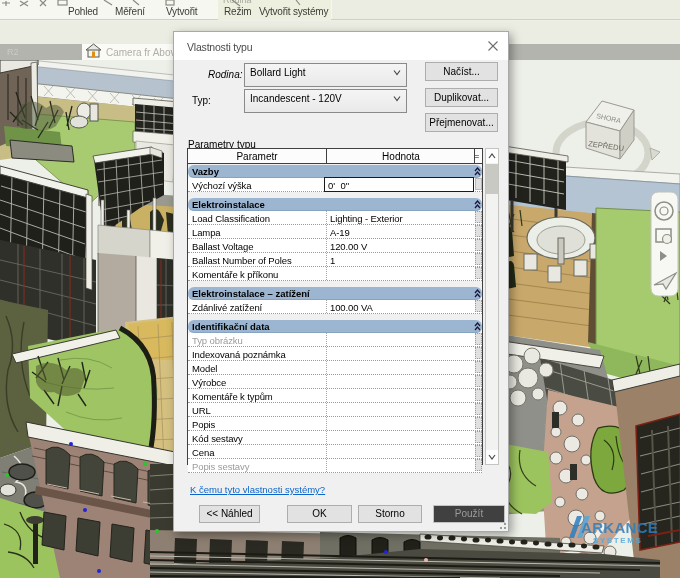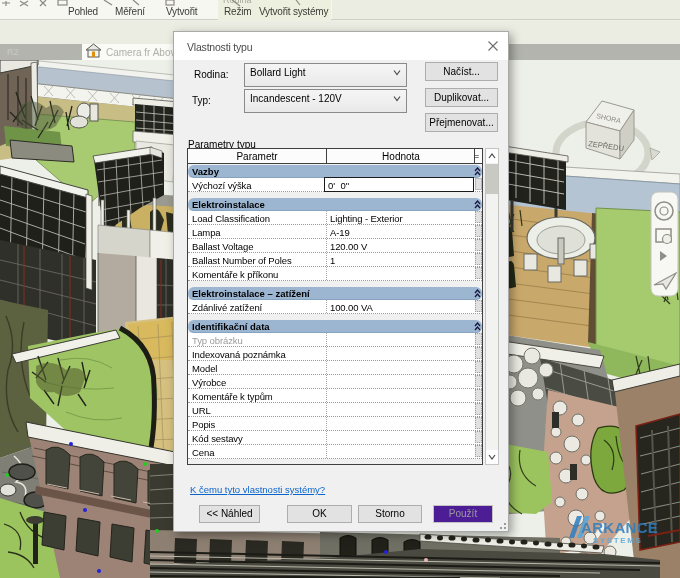--- a/index.html
+++ b/index.html
@@ -415,21 +415,21 @@
   <text x="106" y="56" font-size="10" fill="#b0b0a8">Camera fr Abov</text>
 </svg>
 
 <div id="dlg">
   <div id="dlgtitle">
         <span>Vlastnosti typu</span>
         <svg id="dlgx" width="12" height="12" viewBox="0 0 12 12" style="position:absolute;right:9px;top:8px;">
           <path d="M1.5,1.5 L10.5,10.5 M10.5,1.5 L1.5,10.5" stroke="#6e6e6e" stroke-width="1.1" fill="none"></path>
         </svg>
       </div>
-  <div class="lab" style="left:20px;top:37px;">Rodina:</div>
+  <div class="lab" style="left:34px;top:37px;font-style:italic;">Rodina:</div>
   <div class="combo" style="top:31px;">Bollard Light<svg class="arr" viewBox="0 0 8 7">
           <path d="M1,1.5 L4,5.5 L7,1.5" stroke="#444" fill="none" stroke-width="1.1"></path>
         </svg></div>
   <div class="btn" style="top:30px;">Načíst...</div>
   <div class="lab" style="left:18px;top:63px;">Typ:</div>
   <div class="combo" style="top:57px;">Incandescent - 120V<svg class="arr" viewBox="0 0 8 7">
           <path d="M1,1.5 L4,5.5 L7,1.5" stroke="#444" fill="none" stroke-width="1.1"></path>
         </svg></div>
   <div class="btn" style="top:56px;">Duplikovat...</div>
   <div class="btn" style="top:81px;">Přejmenovat...</div>
@@ -548,39 +548,44 @@
             <div class="vsep"></div>
             <div class="ebtn"></div>
           </div>
       <div class="prow">
             <span class="pn">Kód sestavy</span>
             <div class="vsep"></div>
             <div class="ebtn"></div>
           </div>
       <div class="prow">
             <span class="pn">Cena</span>
+            <div class="vsep"></div>
+            <div class="ebtn"></div>
+          </div>
+      <div class="prow">
+            <span class="pn gray">Popis sestavy</span>
             <div class="vsep"></div>
             <div class="ebtn"></div>
           </div>
     </div>
   </div>
   <div id="vscroll">
     <div style="position:absolute;left:0;top:0;width:12px;height:14px;background:#fdfdfd;"><svg width="12" height="14">
             <path d="M3,9 L6,5 L9,9" stroke="#4a4a4a" fill="none" stroke-width="1.2"></path>
           </svg></div>
     <div style="position:absolute;left:0;top:15px;width:12px;height:30px;background:#c9c9c4;"></div>
     <div style="position:absolute;left:0;bottom:0;width:12px;height:14px;background:#fdfdfd;"><svg width="12" height="14">
             <path d="M3,5 L6,9 L9,5" stroke="#4a4a4a" fill="none" stroke-width="1.2"></path>
           </svg></div>
   </div>
   <div id="link">K čemu tyto vlastnosti systémy?</div>
   <div class="bbtn" style="left:25px;width:61px;">&lt;&lt; Náhled</div>
   <div class="bbtn" style="left:113px;width:65px;">OK</div>
   <div class="bbtn" style="left:184px;width:64px;">Storno</div>
-  <div class="bbtn" style="left:259px;width:60px;background:#4c1d95;border-color:#c3c3c3;color:#9b9b9b;">Použít</div>
+  <div class="bbtn" style="left:259px;width:72px;background:#404040;border-color:#c3c3c3;color:#9b9b9b;">Použít</div>
   <svg width="10" height="10" style="position:absolute;right:1px;bottom:1px;">
     <g fill="#9a9a9a">
           <rect x="7" y="7" width="2" height="2"></rect>
           <rect x="3" y="7" width="2" height="2"></rect>
           <rect x="7" y="3" width="2" height="2"></rect>
         </g>
   </svg>
 </div>
 </div>
 

